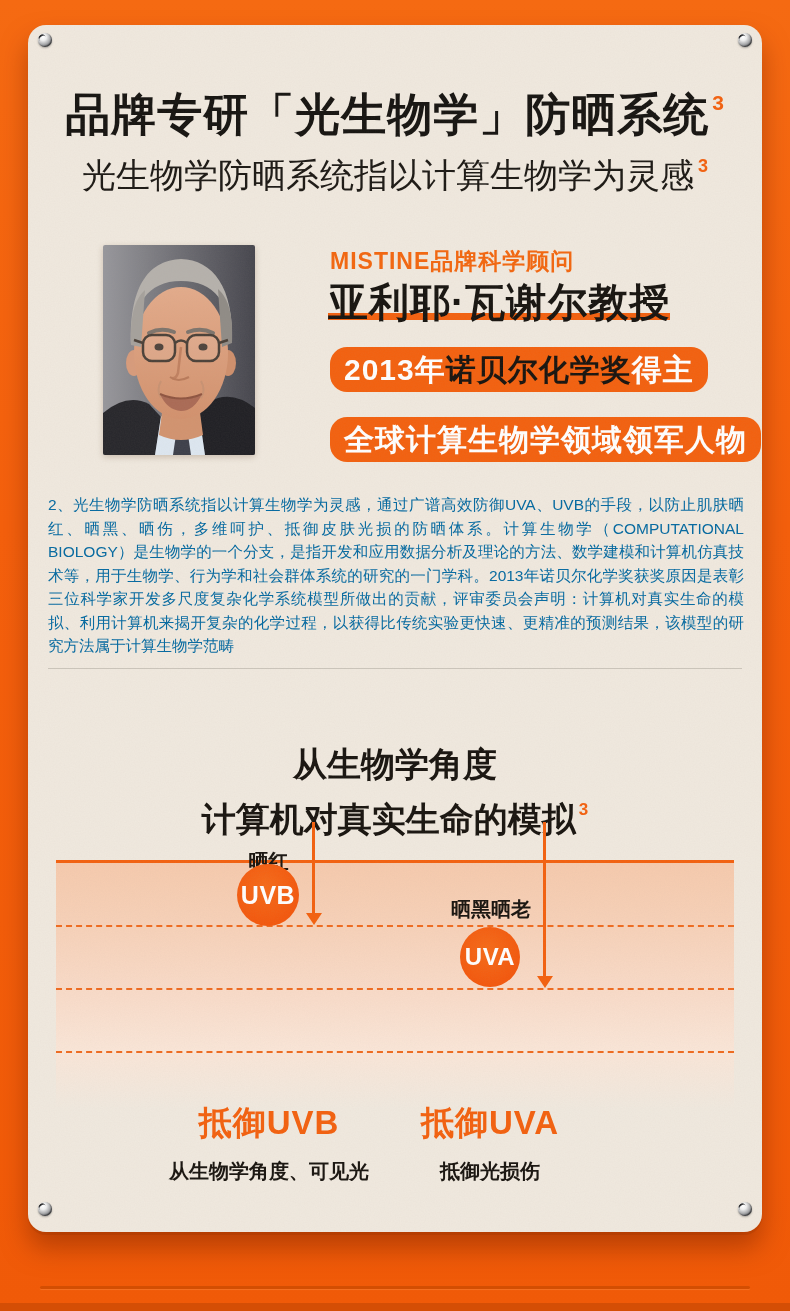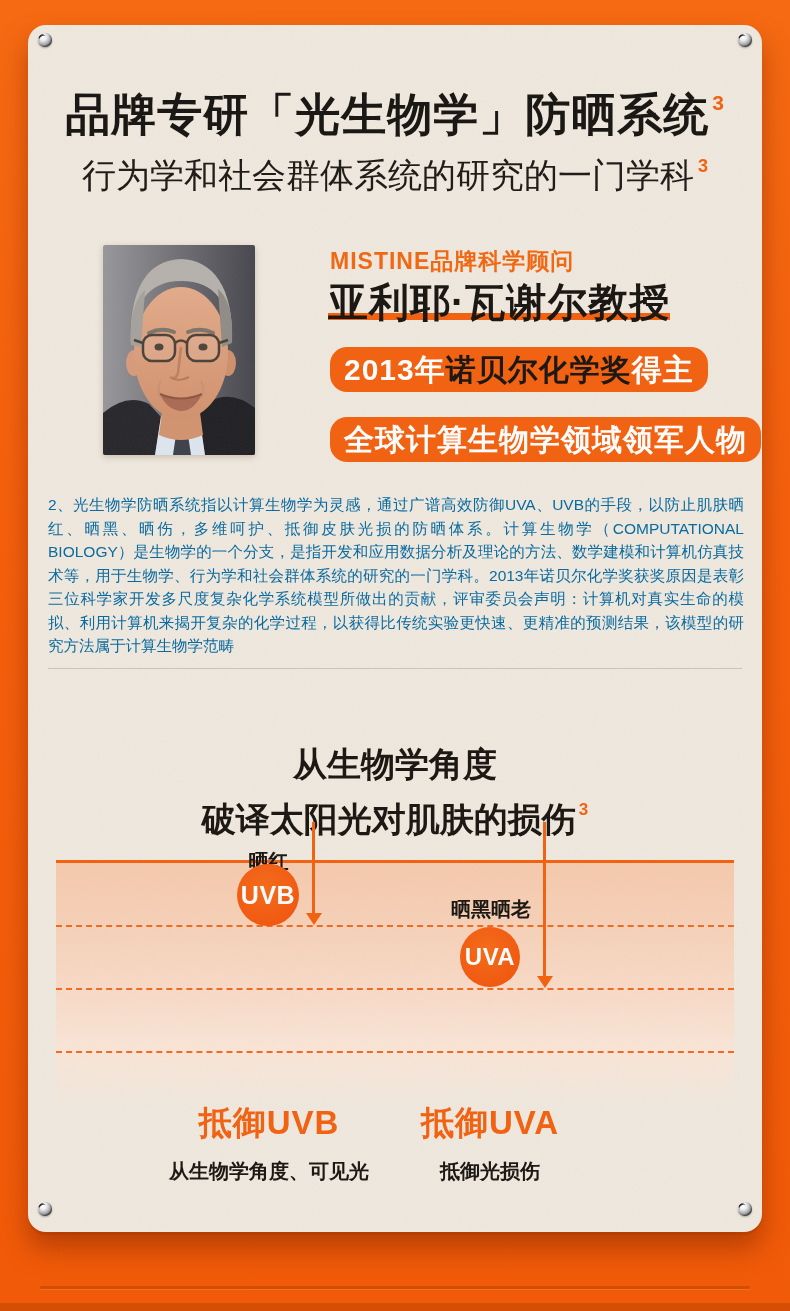--- a/index.html
+++ b/index.html
@@ -128,21 +128,21 @@
   <div class="bottom-shade"></div>
 
   <div class="card">
 
     <div class="screw" style="left:10px; top:8px;"></div>
     <div class="screw" style="left:710px; top:8px;"></div>
     <div class="screw" style="left:10px; top:1177px;"></div>
     <div class="screw" style="left:710px; top:1177px;"></div>
 
     <div class="main-title"><span>品牌专研「光生物学」防晒系统</span><span class="sup">3</span></div>
-    <div class="subtitle"><span>行为学和社会群体系统的研究的一门学科</span><span class="sup">3</span></div>
+    <div class="subtitle"><span>光生物学防晒系统指以计算生物学为灵感</span><span class="sup">3</span></div>
 
     <div class="photo">
       <svg viewBox="0 0 152 210" width="152" height="210">
         <defs>
           <linearGradient id="pbg" x1="0" y1="0" x2="1" y2="0">
             <stop offset="0" stop-color="#97979c"></stop>
               <stop offset="1" stop-color="#45454d"></stop>
           </linearGradient>
           <linearGradient id="pskin" x1="0" y1="0" x2="0" y2="1">
             <stop offset="0" stop-color="#e3ab8b"></stop>
@@ -180,21 +180,21 @@
     <div class="name-bar"></div>
     <div class="prof-name">亚利耶·瓦谢尔教授</div>
     <div class="badge badge-1"><span>2013年</span><span class="dark">诺贝尔化学奖</span><span>得主</span></div>
     <div class="badge badge-2">全球计算生物学领域领军人物</div>
 
     <div class="footnote">2、光生物学防晒系统指以计算生物学为灵感，通过广谱高效防御UVA、UVB的手段，以防止肌肤晒红、晒黑、晒伤，多维呵护、抵御皮肤光损的防晒体系。计算生物学（COMPUTATIONAL BIOLOGY）是生物学的一个分支，是指开发和应用数据分析及理论的方法、数学建模和计算机仿真技术等，用于生物学、行为学和社会群体系统的研究的一门学科。2013年诺贝尔化学奖获奖原因是表彰三位科学家开发多尺度复杂化学系统模型所做出的贡献，评审委员会声明：计算机对真实生命的模拟、利用计算机来揭开复杂的化学过程，以获得比传统实验更快速、更精准的预测结果，该模型的研究方法属于计算生物学范畴</div>
     <div class="divider"></div>
 
     <div class="heading2">
       <span>从生物学角度</span><br>
-      <span>破译太阳光对肌肤的损伤</span><span class="sup">3</span>
+      <span>计算机对真实生命的模拟</span><span class="sup">3</span>
     </div>
 
     <div class="skin-layer"></div>
     <div class="surface-line"></div>
     <div class="dash-line dash-1"></div>
     <div class="dash-line dash-2"></div>
     <div class="dash-line dash-3"></div>
     <div class="ray ray-uvb"></div>
     <div class="ray ray-uva"></div>
     <div class="fx-label label-uvb-effect">晒红</div>

